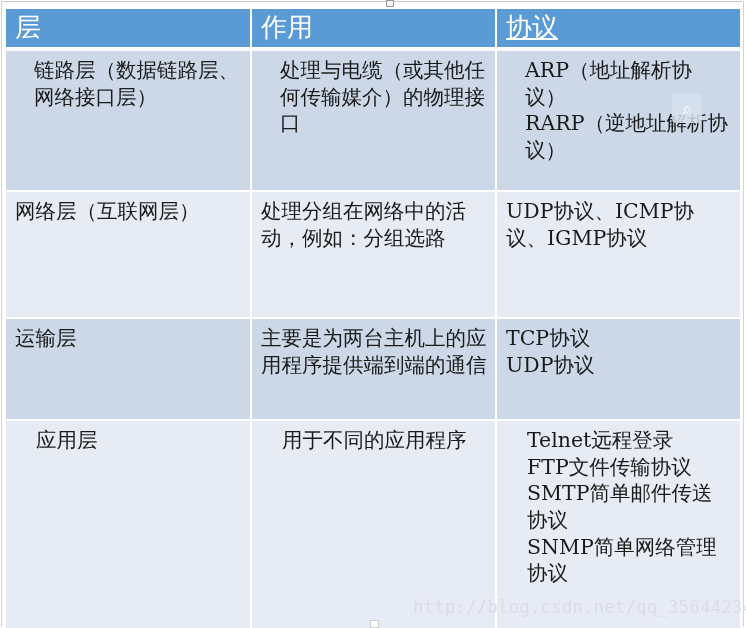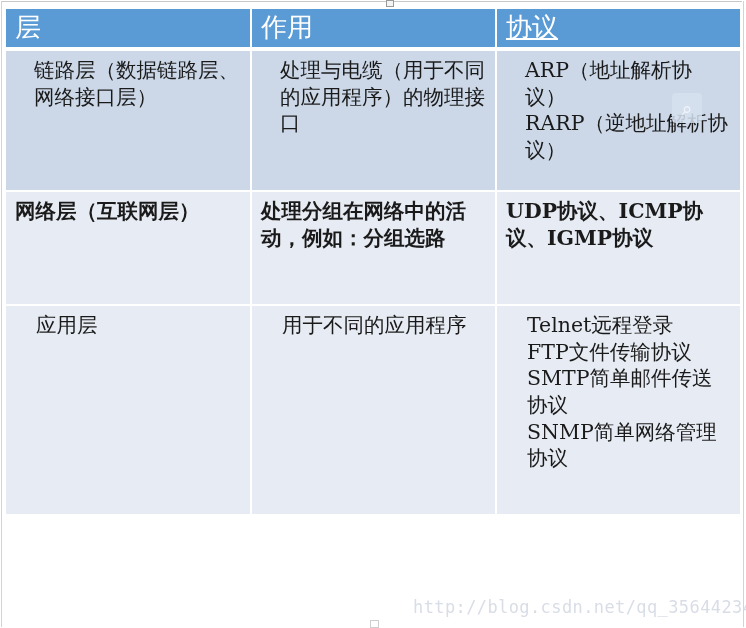--- a/index.html
+++ b/index.html
@@ -110,21 +110,21 @@
     border-right: 2px solid #ffffff;
     border-bottom: 2px solid #ffffff;
     font-family: "DejaVu Serif", "Liberation Serif", serif;
   }
   .data-row td:last-child { border-right: none; margin-left: 16px; }
 
   .band-dark td { background: #ccd8e8; }
   .band-light td { background: #e7ebf3; }
 
   .r1 td { height: 141px; padding-left: 28px; }
-  .r2 td { height: 114px; font-weight: bold; }
+  .r2 td { height: 127px; }
   .r3 td { height: 102px; }
   .r4 td { height: 208px; border-bottom: none; padding-left: 30px; }
 
   .cell-line { display: block; white-space: pre-wrap; }
 
   
   .wm-logo {
     position: absolute;
     left: 672px;
     top: 93px;
@@ -191,40 +191,52 @@
         <td></td>
         <td></td>
         <td></td>
       </tr>
 
       <tr class="data-row band-dark r1">
         <td>
             <span class="cell-line">链路层（数据链路层、网络接口层）</span>
           </td>
         <td>
-            <span class="cell-line">处理与电缆（用于不同的应用程序）的物理接口</span>
+            <span class="cell-line">处理与电缆（或其他任何传输媒介）的物理接口</span>
           </td>
         <td>
             <span class="cell-line">ARP（地址解析协议）
 RARP（逆地址解析协议）</span>
           </td>
       </tr>
 
       <tr class="data-row band-light r2">
         <td>
             <span class="cell-line">网络层（互联网层）</span>
           </td>
         <td>
             <span class="cell-line">处理分组在网络中的活动，例如：分组选路</span>
           </td>
         <td>
             <span class="cell-line">UDP协议、ICMP协议、IGMP协议</span>
           </td>
       </tr>
 
+      <tr class="data-row band-dark r3">
+        <td>
+            <span class="cell-line">运输层</span>
+          </td>
+        <td>
+            <span class="cell-line">主要是为两台主机上的应用程序提供端到端的通信</span>
+          </td>
+        <td>
+            <span class="cell-line">TCP协议
+UDP协议</span>
+          </td>
+      </tr>
 
       <tr class="data-row band-light r4">
         <td>
             <span class="cell-line">应用层</span>
           </td>
         <td>
             <span class="cell-line">用于不同的应用程序</span>
           </td>
         <td>
             <span class="cell-line">Telnet远程登录

